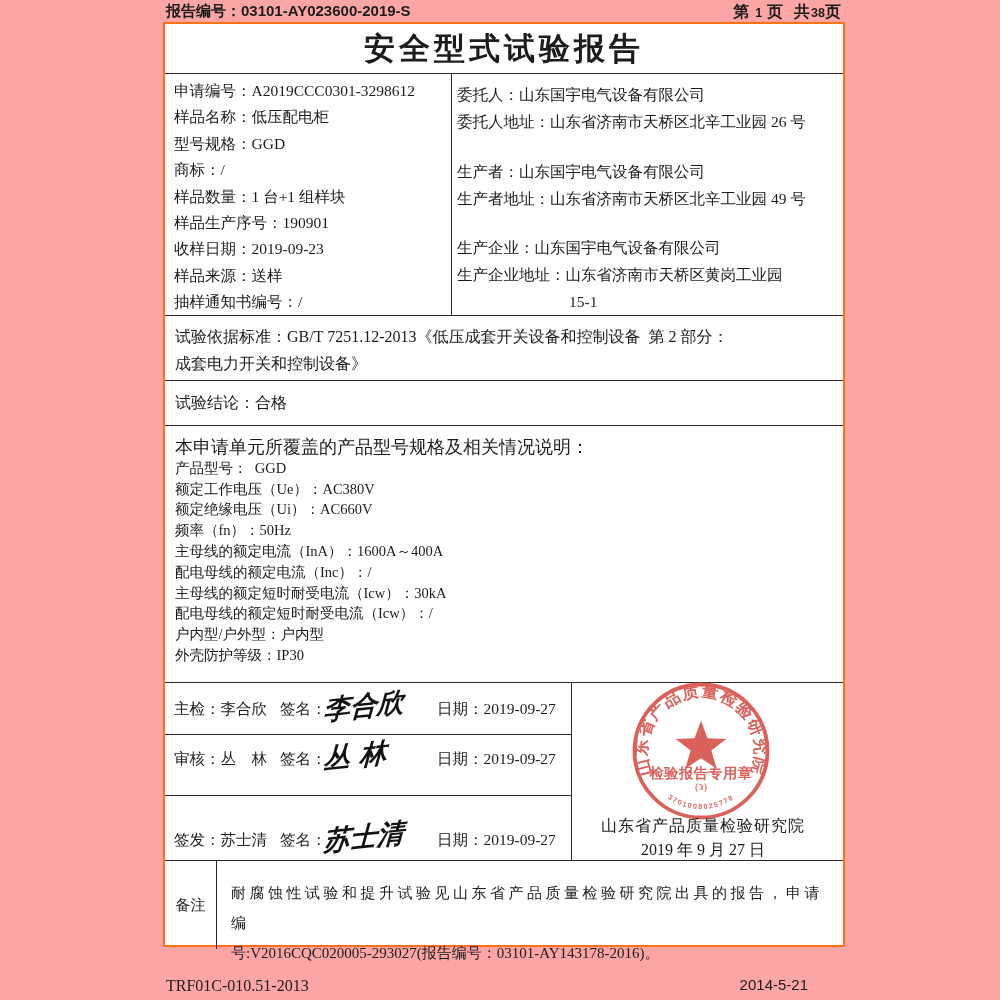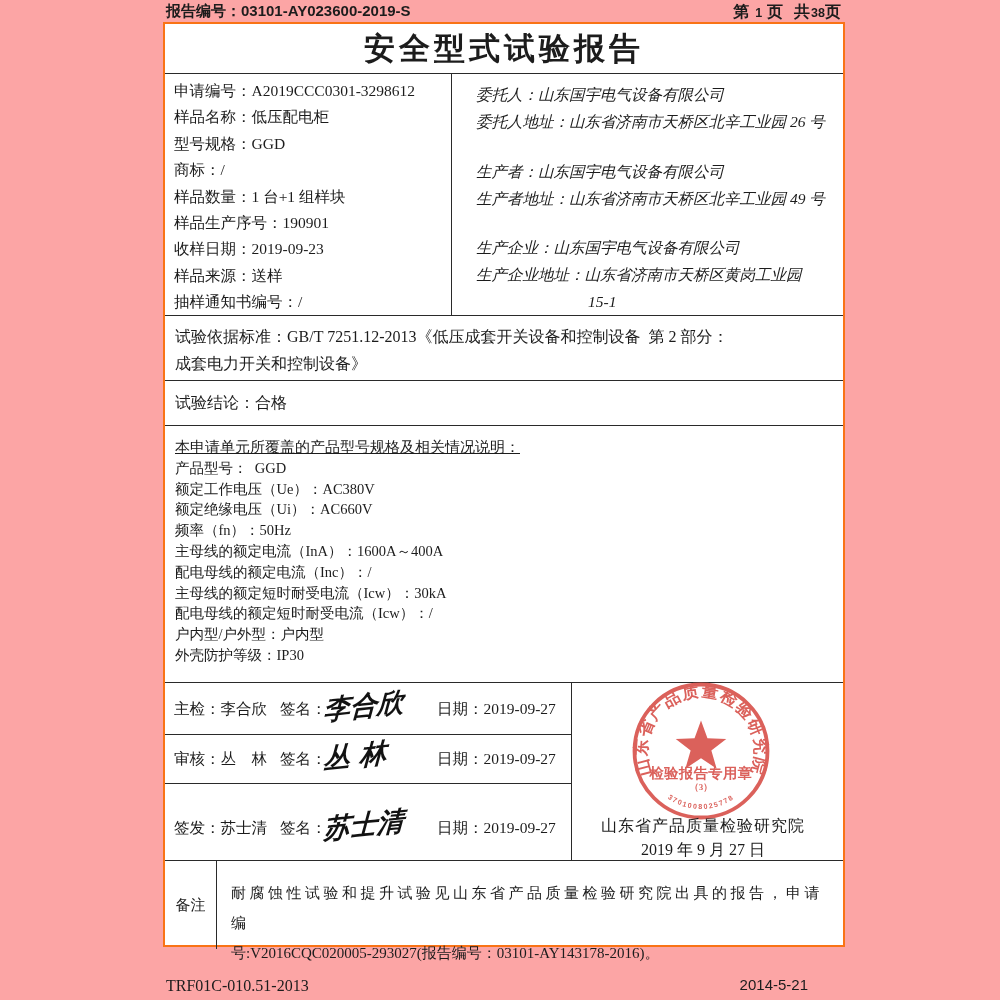--- a/index.html
+++ b/index.html
@@ -43,40 +43,40 @@
   }
 
   
   .info-row { top: 49px; height: 242px; }
   .info-left {
     position:absolute; left:0; top:0; width:287px; height:100%;
     border-right: 1.5px solid #2a2a2a;
     padding: 4px 6px 0 9px;
     font-size: 15.5px; line-height: 26.4px;
   }
-  .info-right { position:absolute; left:301px; top:0; right:0; height:100%; padding-left: 10px; font-size: 15.5px; line-height: 27px; font-style: italic; }
+  .info-right { position:absolute; left:282px; top:0; right:0; height:100%; padding-left: 10px; font-size: 15.5px; line-height: 27px; }
   .ir-group { position:absolute; left:10px; right:4px; }
   .g1 { top: 7px; } .g2 { top: 84px; } .g3 { top: 160px; }
   .addr2 { padding-left: 112px; }
 
   
   .standards-row { top: 291px; height: 65px; padding: 7px 10px 0 10px; font-size: 16px; line-height: 27px; }
   
   .conclusion-row { top: 356px; height: 45px; padding: 12px 10px 0 10px; font-size: 16px; }
   
   .coverage-row { top: 401px; height: 257px; padding: 11px 10px 0 10px; font-size: 14.5px; line-height: 20.8px; }
-  .coverage-row .head { font-size: 15px; text-decoration: underline; }
+  .coverage-row .head { font-size: 18px; }
 
   
   .sig-section { top: 658px; height: 178px; }
   .sig-col { position:absolute; left:0; top:0; width:407px; height:100%; border-right:1.5px solid #2a2a2a; }
   .sig-row { position:absolute; left:0; width:100%; font-size: 15.5px; }
   .sig-row-1 { top:0; height:51px; }
   .sig-row-2 { top:51px; height:49px; border-top:1.5px solid #2a2a2a; }
-  .sig-row-3 { top:100px; height:88px; border-top:1.5px solid #2a2a2a; }
+  .sig-row-3 { top:112px; height:88px; border-top:1.5px solid #2a2a2a; }
   .sig-inner { position:relative; width:100%; height:100%; }
   .sig-role  { position:absolute; left:9px;  top:50%; transform:translateY(-50%); white-space:pre; }
   .sig-label { position:absolute; left:115px; top:50%; transform:translateY(-50%); }
   .sig-hand  {
     position:absolute; left:158px; top:50%;
     transform:translateY(-58%) rotate(-6deg) skewX(-8deg);
     font-family:"DejaVu Sans", sans-serif; font-style:italic; font-weight:600;
     font-size:27px; white-space:pre; color:#121212;
   }
   .sig-date  { position:absolute; left:272px; top:50%; transform:translateY(-50%); white-space:pre; }

